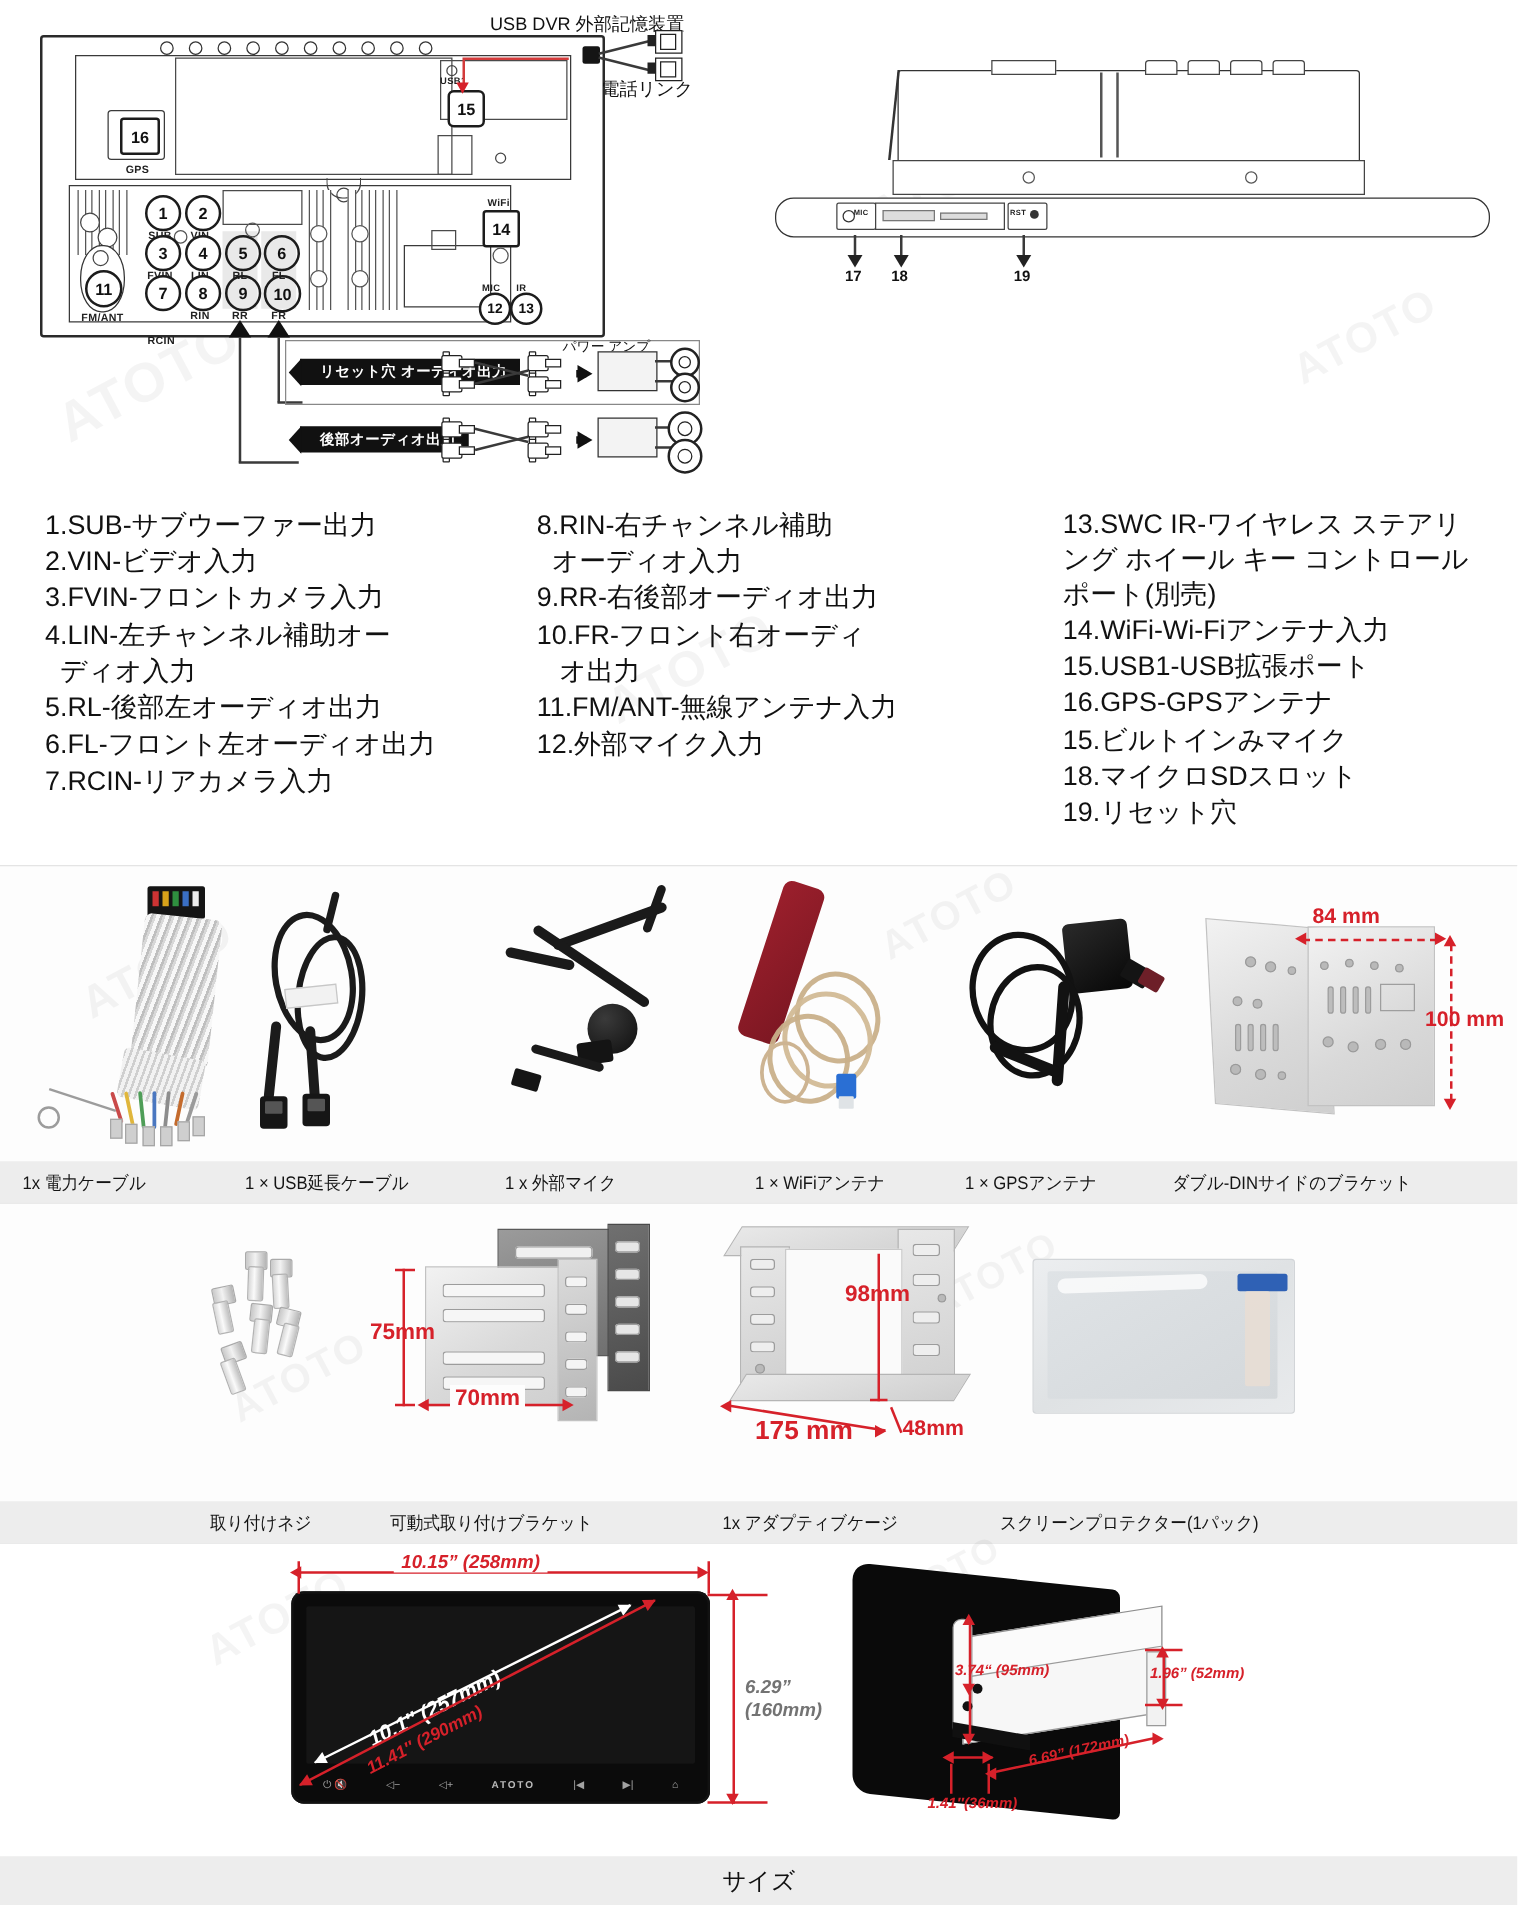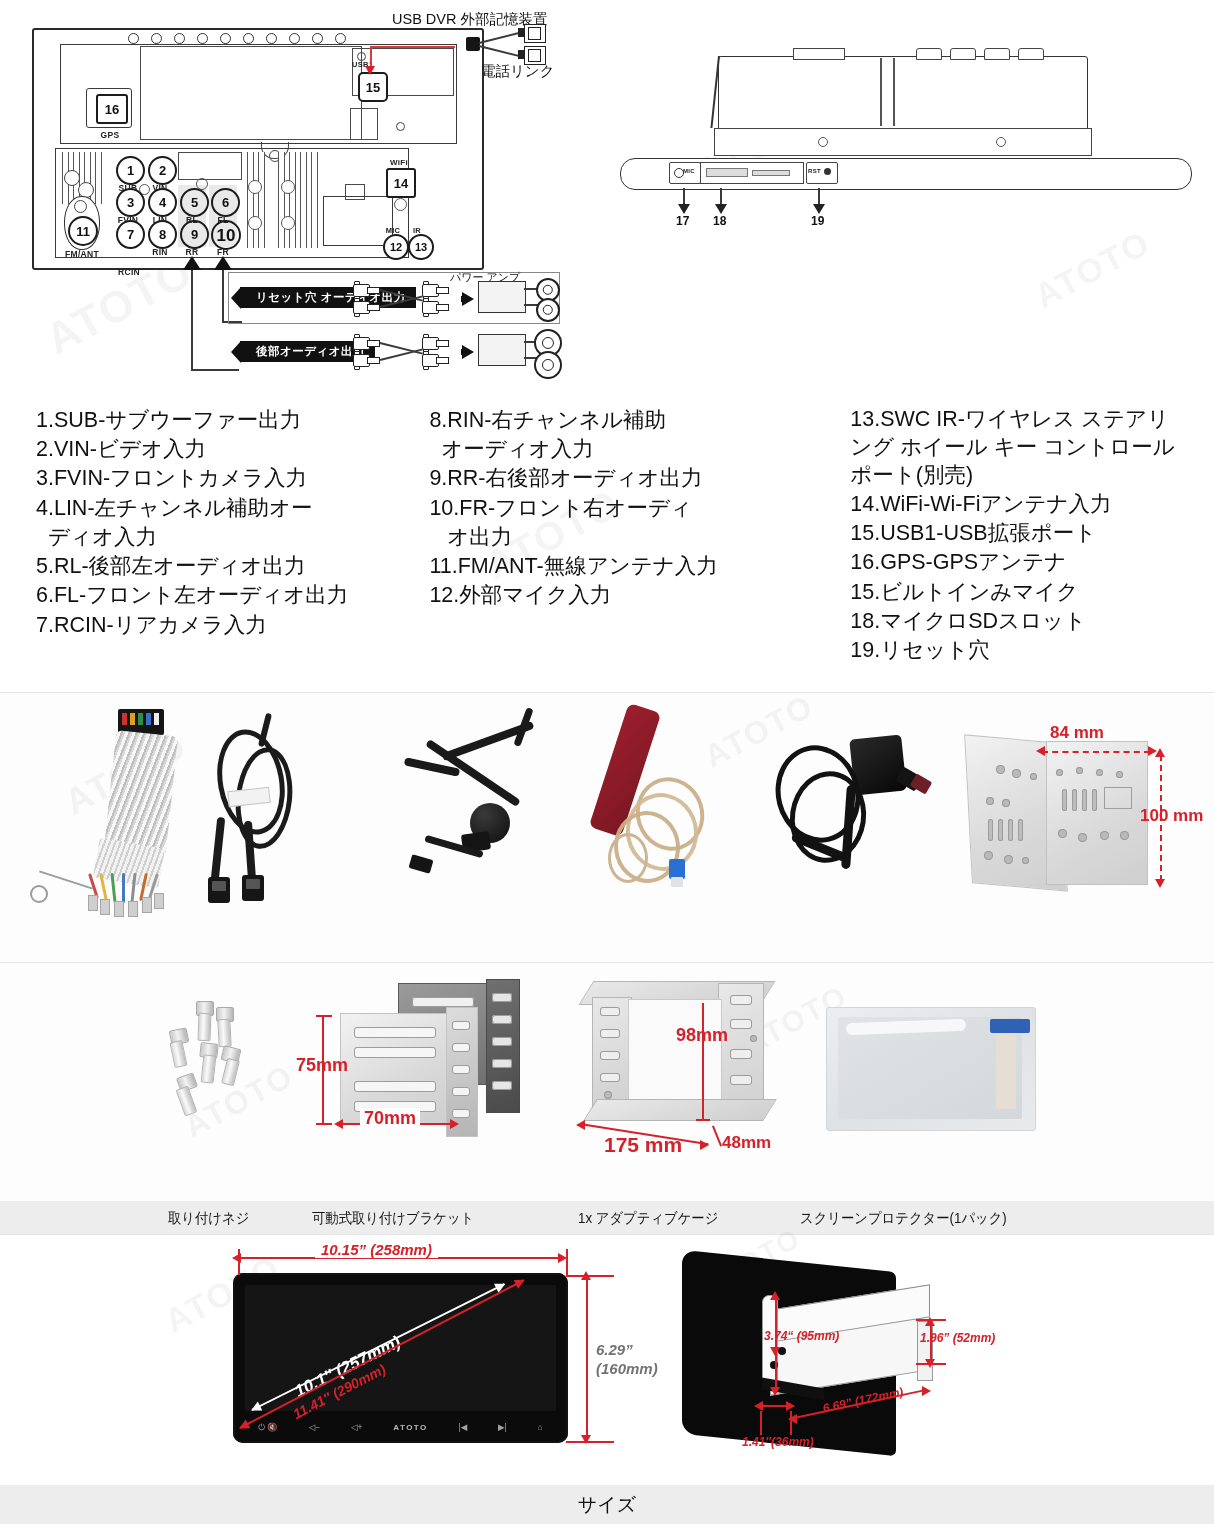--- a/index.html
+++ b/index.html
@@ -266,21 +266,21 @@
     <div class="plabel" style="left:177px;top:215px;width:30px;">RL</div>
     <div class="port" style="left:211px;top:188px;width:25px;height:25px;background:transparent;">6</div>
     <div class="plabel" style="left:208px;top:215px;width:30px;">FL</div>
 
     <div class="port" style="left:116px;top:220px;width:25px;height:25px;">7</div>
     <div class="plabel" style="left:112px;top:247px;width:34px;margin-top:20px;">RCIN</div>
     <div class="port" style="left:148px;top:220px;width:25px;height:25px;">8</div>
     <div class="plabel" style="left:145px;top:247px;width:30px;">RIN</div>
     <div class="port" style="left:180px;top:220px;width:25px;height:25px;background:transparent;">9</div>
     <div class="plabel" style="left:177px;top:247px;width:30px;text-align:center;">RR</div>
-    <div class="port" style="left:211px;top:220px;width:26px;height:26px;font-size:17px;background:transparent;">10</div>
+    <div class="port" style="left:211px;top:220px;width:26px;height:26px;font-size:13px;background:transparent;">10</div>
     <div class="plabel" style="left:208px;top:247px;width:30px;">FR</div>
 
     <div class="thin2 abs" style="left:178px;top:152px;width:62px;height:26px;"></div>
     <div class="abs" style="left:196px;top:178px;width:10px;height:10px;border:1.3px solid #555;border-radius:50%;"></div>
     <div class="abs" style="left:261px;top:142px;width:26px;height:16px;border:1.6px solid #444;border-radius:0 0 13px 13px;border-top:none;"></div>
     <div class="abs" style="left:269px;top:150px;width:10px;height:10px;border:1.3px solid #444;border-radius:50%;"></div>
 
     <div class="finblock" style="left:245px;top:152px;width:22px;height:96px;">
       <span style="left:2px;"></span>
         <span style="left:13px;"></span>
@@ -567,20 +567,28 @@
       <div class="dim-dash-h" style="left:1042px;top:58px;width:108px;"></div>
       <div class="ar ar-l" style="left:1036px;top:53px;"></div>
       <div class="ar ar-r" style="left:1148px;top:53px;"></div>
       <div class="dim-txt" style="left:1050px;top:30px;font-size:17px;">84 mm</div>
 
       <div class="dim-dash-v" style="left:1160px;top:62px;height:126px;"></div>
       <div class="ar ar-u" style="left:1155px;top:55px;"></div>
       <div class="ar ar-d" style="left:1155px;top:186px;"></div>
       <div class="dim-txt" style="left:1140px;top:113px;font-size:17px;">100 mm</div>
 
+      <div class="acc-caption-bar" style="top:236px;">
+        <div class="acc-caption" style="left:18px;">1x 電力ケーブル</div>
+        <div class="acc-caption" style="left:196px;">1 × USB延長ケーブル</div>
+        <div class="acc-caption" style="left:404px;">1 x 外部マイク</div>
+        <div class="acc-caption" style="left:604px;">1 × WiFiアンテナ</div>
+        <div class="acc-caption" style="left:772px;">1 × GPSアンテナ</div>
+        <div class="acc-caption" style="left:938px;">ダブル-DINサイドのブラケット</div>
+      </div>
     </div>
   </div>
 
   <div id="sec-acc2" class="acc-sec">
     <div class="acc-stage">
       <div class="wm" style="left:180px;top:120px;font-size:32px;">ATOTO</div>
       <div class="wm" style="left:740px;top:40px;font-size:30px;">ATOTO</div>
 
       <div class="ph">
         <div class="screw-head" style="left:196px;top:38px;width:16px;height:13px;"></div>

